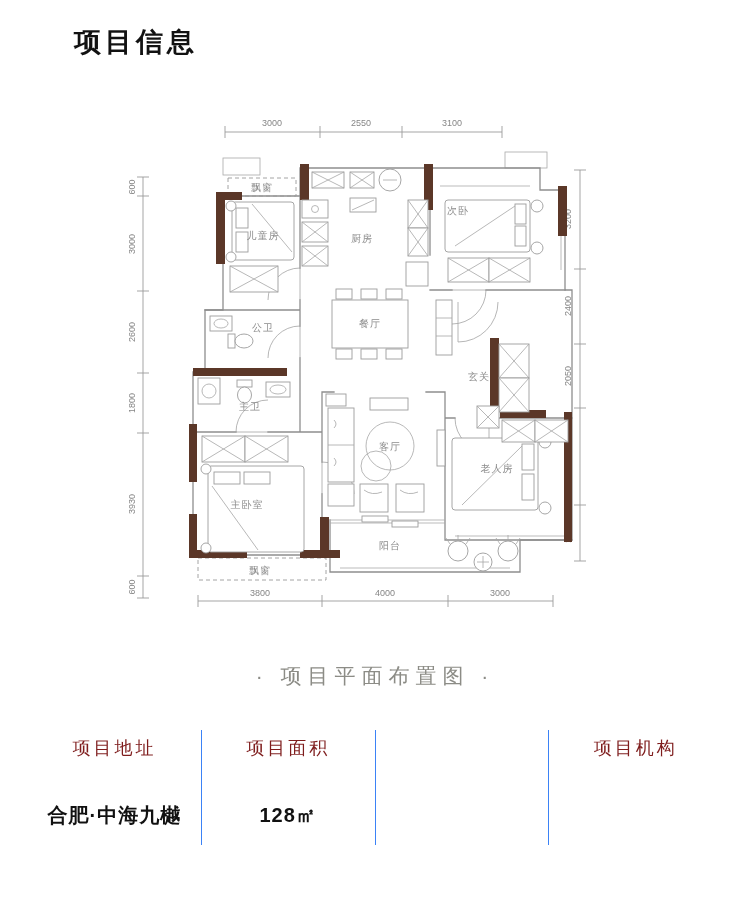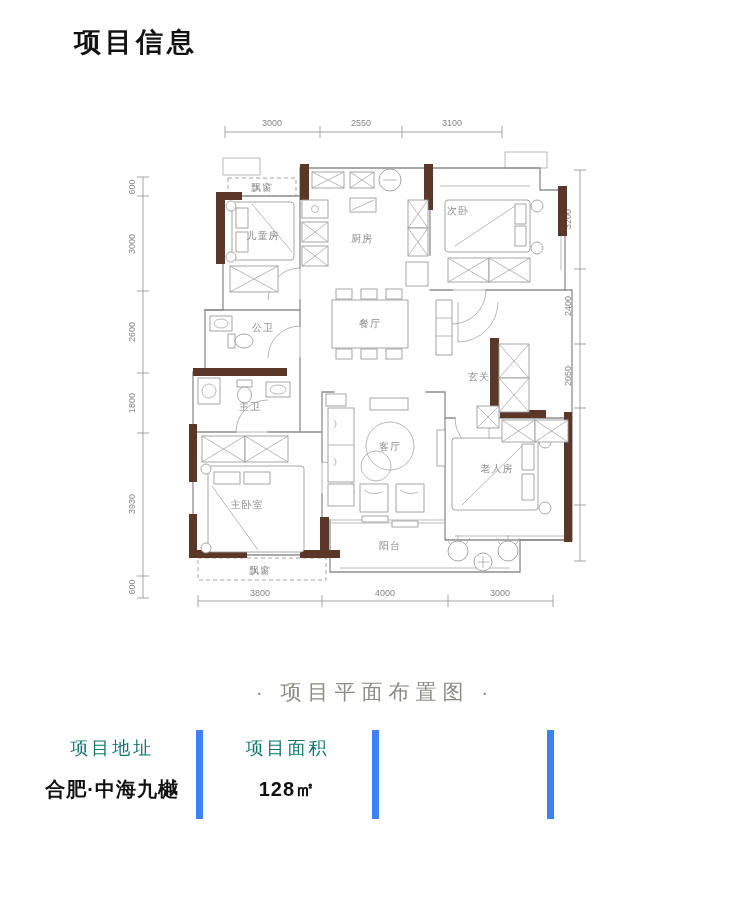--- a/index.html
+++ b/index.html
@@ -10,26 +10,26 @@
   .wthin{stroke:#a9a9a9;stroke-width:0.8;fill:none;}
   .furn{stroke:#9c9c9c;stroke-width:0.9;fill:#ffffff;}
   .furnl{stroke:#a6a6a6;stroke-width:0.8;fill:none;}
   .brown{fill:#5b3728;stroke:none;}
   .dash{stroke:#9a9a9a;stroke-width:0.9;fill:none;stroke-dasharray:4 3;}
   .arc{stroke:#a3a3a3;stroke-width:0.8;fill:none;}
   .dimline{stroke:#9b9b9b;stroke-width:0.9;fill:none;}
   .dim{font-size:9px;fill:#868686;}
   .room{font-size:10px;fill:#8c8c8c;letter-spacing:1px;}
   text{font-family:"Liberation Sans","DejaVu Sans",sans-serif;}
-  .caption{position:absolute;top:662px;left:0;width:750px;text-align:center;font-size:21px;color:#8c8c86;letter-spacing:6px;font-weight:500;margin-top:16px;}
+  .caption{position:absolute;top:662px;left:0;width:750px;text-align:center;font-size:21px;color:#8c8c86;letter-spacing:6px;font-weight:500;}
   .info-row{position:absolute;top:730px;left:28px;width:694px;display:flex;}
   .info-col{flex:1 1 0;text-align:center;padding:6px 0 16px 0;}
-  .info-col + .info-col{border-left:7px solid #3b82f6;}
-  .info-label{font-size:18px;color:#0f766e;letter-spacing:3px;}
-  .info-value{margin-top:16px;font-size:20px;font-weight:700;color:#111111;letter-spacing:1px;white-space:nowrap;}
+  .info-col + .info-col{border-left:1px solid #3b82f6;}
+  .info-label{font-size:18px;color:#7f1d1d;letter-spacing:3px;}
+  .info-value{margin-top:42px;font-size:20px;font-weight:700;color:#111111;letter-spacing:1px;white-space:nowrap;}
 </style>
 </head>
 <body>
 
 <div class="page-title">项目信息</div>
 
 <svg id="plan-svg" width="750" height="660" viewBox="0 0 750 660">
 
   <g>
 
@@ -241,14 +241,15 @@
     <div class="info-label">项目地址</div>
     <div class="info-value">合肥·中海九樾</div>
   </div>
   <div class="info-col">
     <div class="info-label">项目面积</div>
     <div class="info-value">128㎡</div>
   </div>
   <div class="info-col">
   </div>
   <div class="info-col">
+    <div class="info-label">项目机构</div>
   </div>
 </div>
 
 </body></html>

